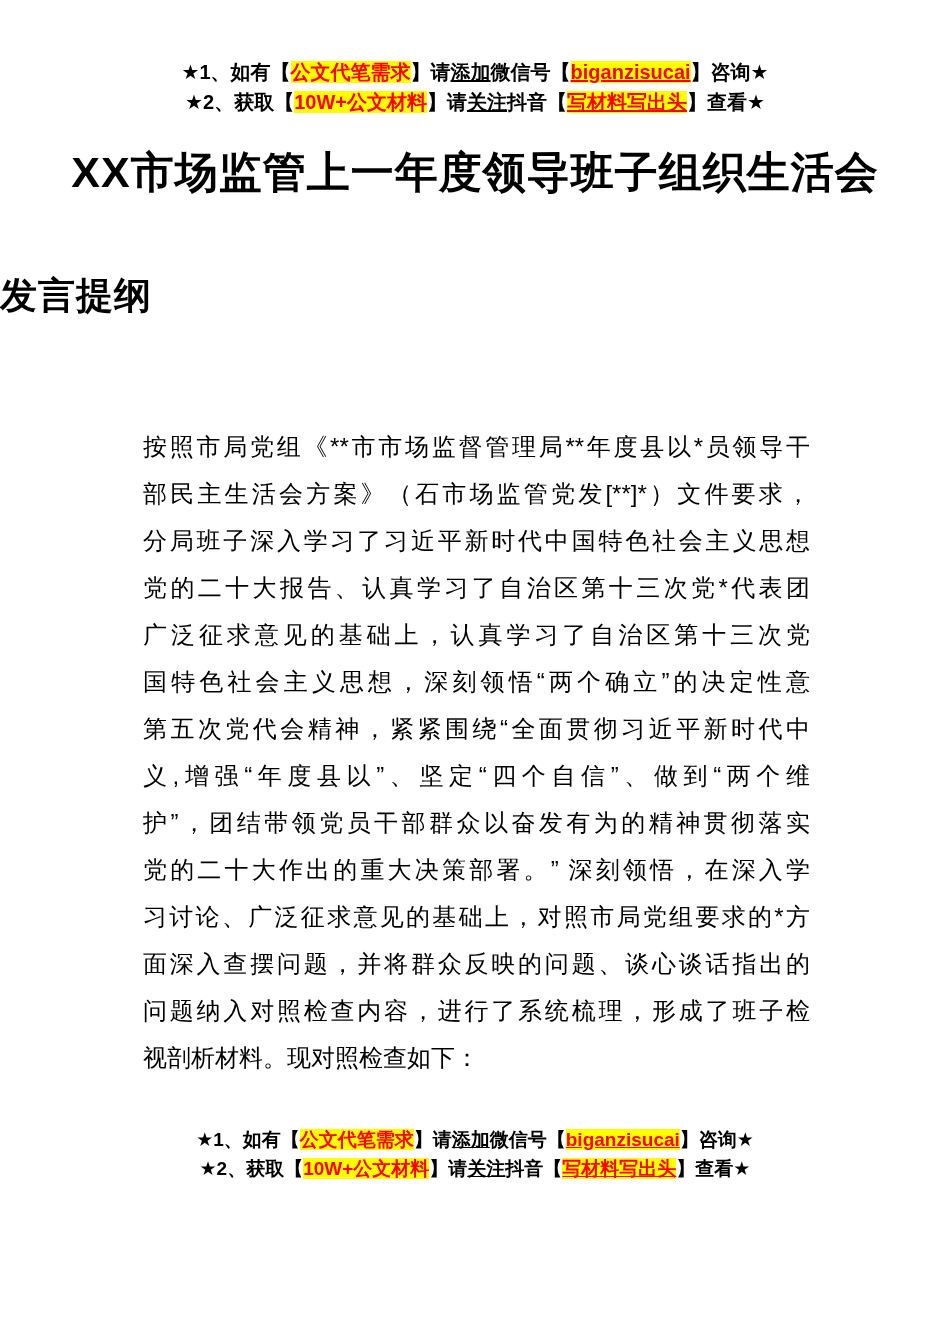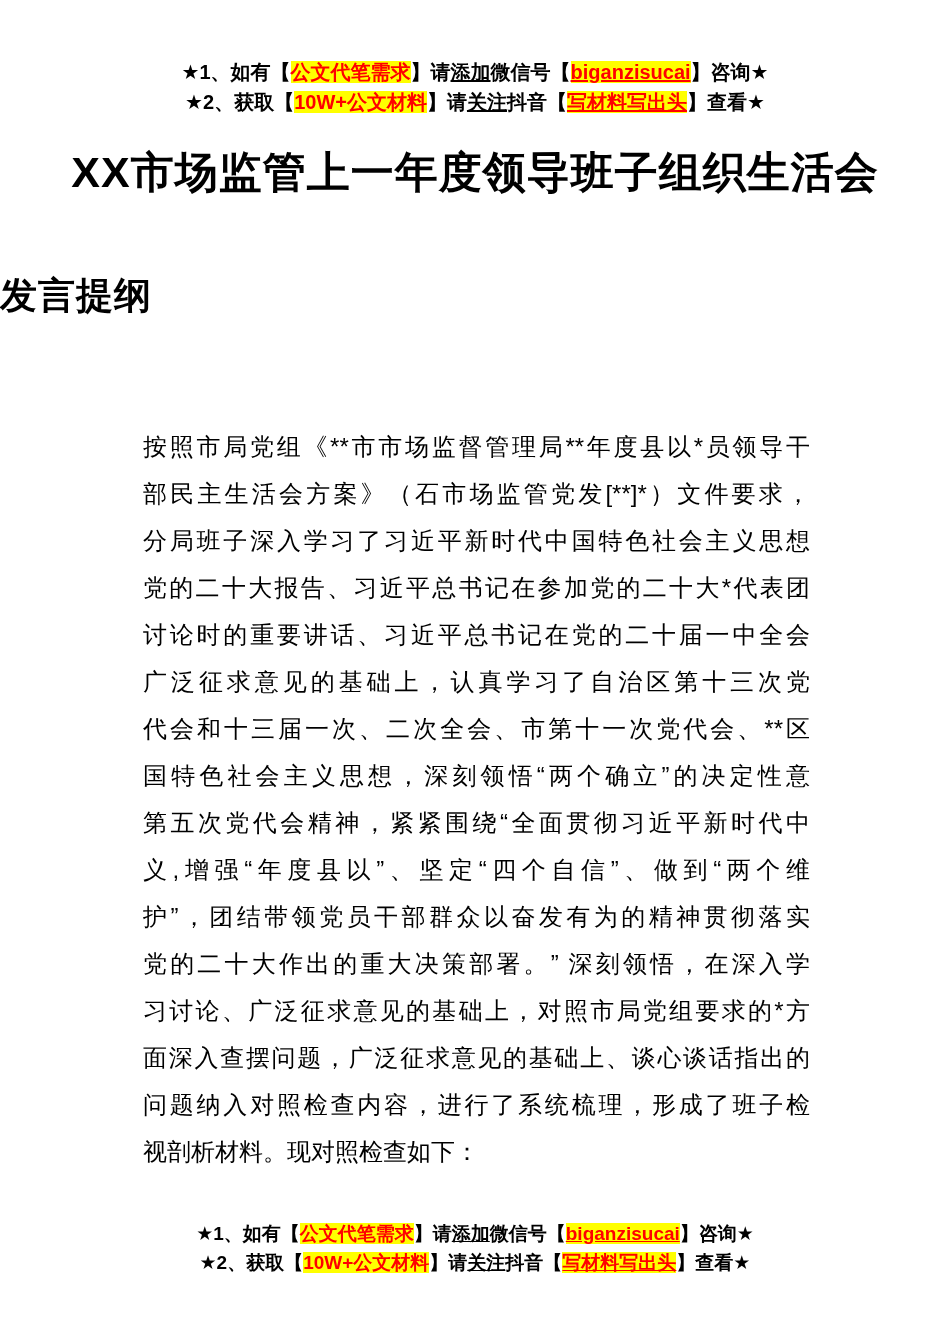--- a/index.html
+++ b/index.html
@@ -84,41 +84,39 @@
   <h2 class="title-2">发言提纲</h2>
 
   <div class="body-text">
 
       <div class="body-line">按照市局党组《**市市场监督管理局**年度县以*员领导干</div>
 
       <div class="body-line">部民主生活会方案》（石市场监管党发[**]*）文件要求，</div>
 
       <div class="body-line">分局班子深入学习了习近平新时代中国特色社会主义思想</div>
 
-      <div class="body-line">党的二十大报告、习近平总书记在参加党的二十大*代表团</div>
+      <div class="body-line">党的二十大报告、认真学习了自治区第十三次党*代表团</div>
 
-      <div class="body-line">讨论时的重要讲话、习近平总书记在党的二十届一中全会</div>
 
       <div class="body-line">广泛征求意见的基础上，认真学习了自治区第十三次党</div>
 
-      <div class="body-line">代会和十三届一次、二次全会、市第十一次党代会、**区</div>
 
       <div class="body-line">国特色社会主义思想，深刻领悟“两个确立”的决定性意</div>
 
       <div class="body-line">第五次党代会精神，紧紧围绕“全面贯彻习近平新时代中</div>
 
       <div class="body-line">义,增强“年度县以”、坚定“四个自信”、做到“两个维</div>
 
       <div class="body-line">护”，团结带领党员干部群众以奋发有为的精神贯彻落实</div>
 
       <div class="body-line">党的二十大作出的重大决策部署。” 深刻领悟，在深入学</div>
 
       <div class="body-line">习讨论、广泛征求意见的基础上，对照市局党组要求的*方</div>
 
-      <div class="body-line">面深入查摆问题，广泛征求意见的基础上、谈心谈话指出的</div>
+      <div class="body-line">面深入查摆问题，并将群众反映的问题、谈心谈话指出的</div>
 
       <div class="body-line">问题纳入对照检查内容，进行了系统梳理，形成了班子检</div>
 
       <div class="body-line">视剖析材料。现对照检查如下：</div>
     </div>
 
   <div class="promo promo-bottom">
     <div>
       <span>★1、如有【</span><span class="hl red">公文代笔需求</span><span>】请</span><span class="ul">添加</span><span>微信号【</span><span class="hl red ul-red">biganzisucai</span><span>】咨询★</span>
     </div>

